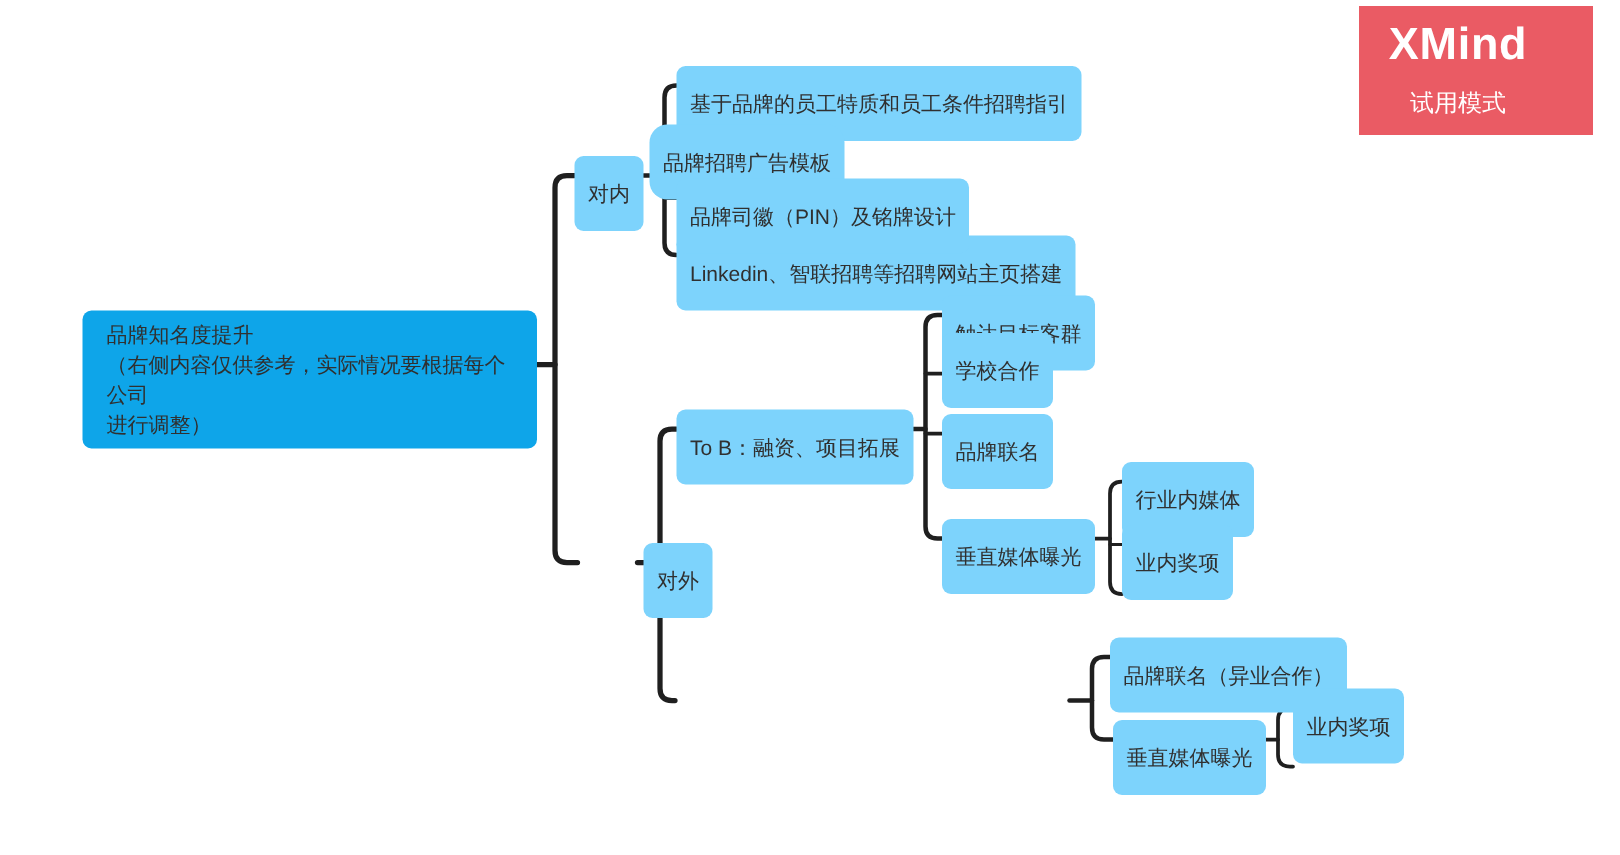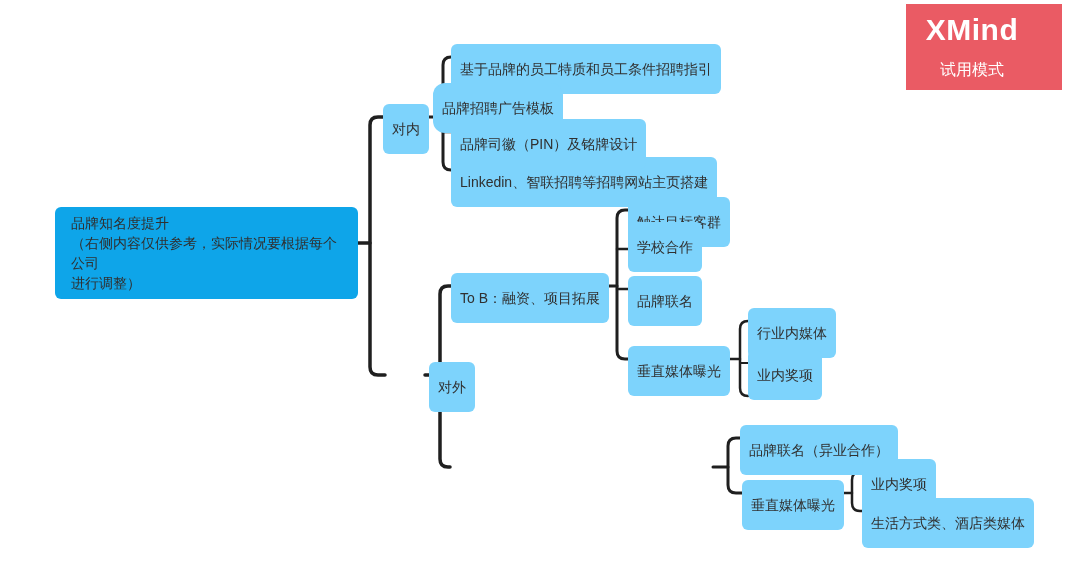--- a/index.html
+++ b/index.html
@@ -123,20 +123,19 @@
   <div class="topic" style="left:628px;top:346px;">垂直媒体曝光</div>
 
   <div class="topic" style="left:748px;top:308px;">行业内媒体</div>
   <div class="topic" style="left:748px;top:350px;">业内奖项</div>
 
 
   <div class="topic" style="left:740px;top:425px;">品牌联名（异业合作）</div>
   <div class="topic" style="left:742px;top:480px;">垂直媒体曝光</div>
 
   <div class="topic" style="left:862px;top:459px;">业内奖项</div>
-  <div class="topic" style="left:862px;top:498px;">生活方式类、酒店类媒体</div>
 
   <div class="badge" style="background: rgb(234, 91, 100);">
     <div class="brand">XMind</div>
     <div class="mode">试用模式</div>
   </div>
 
 </div>
 
 </body></html>

